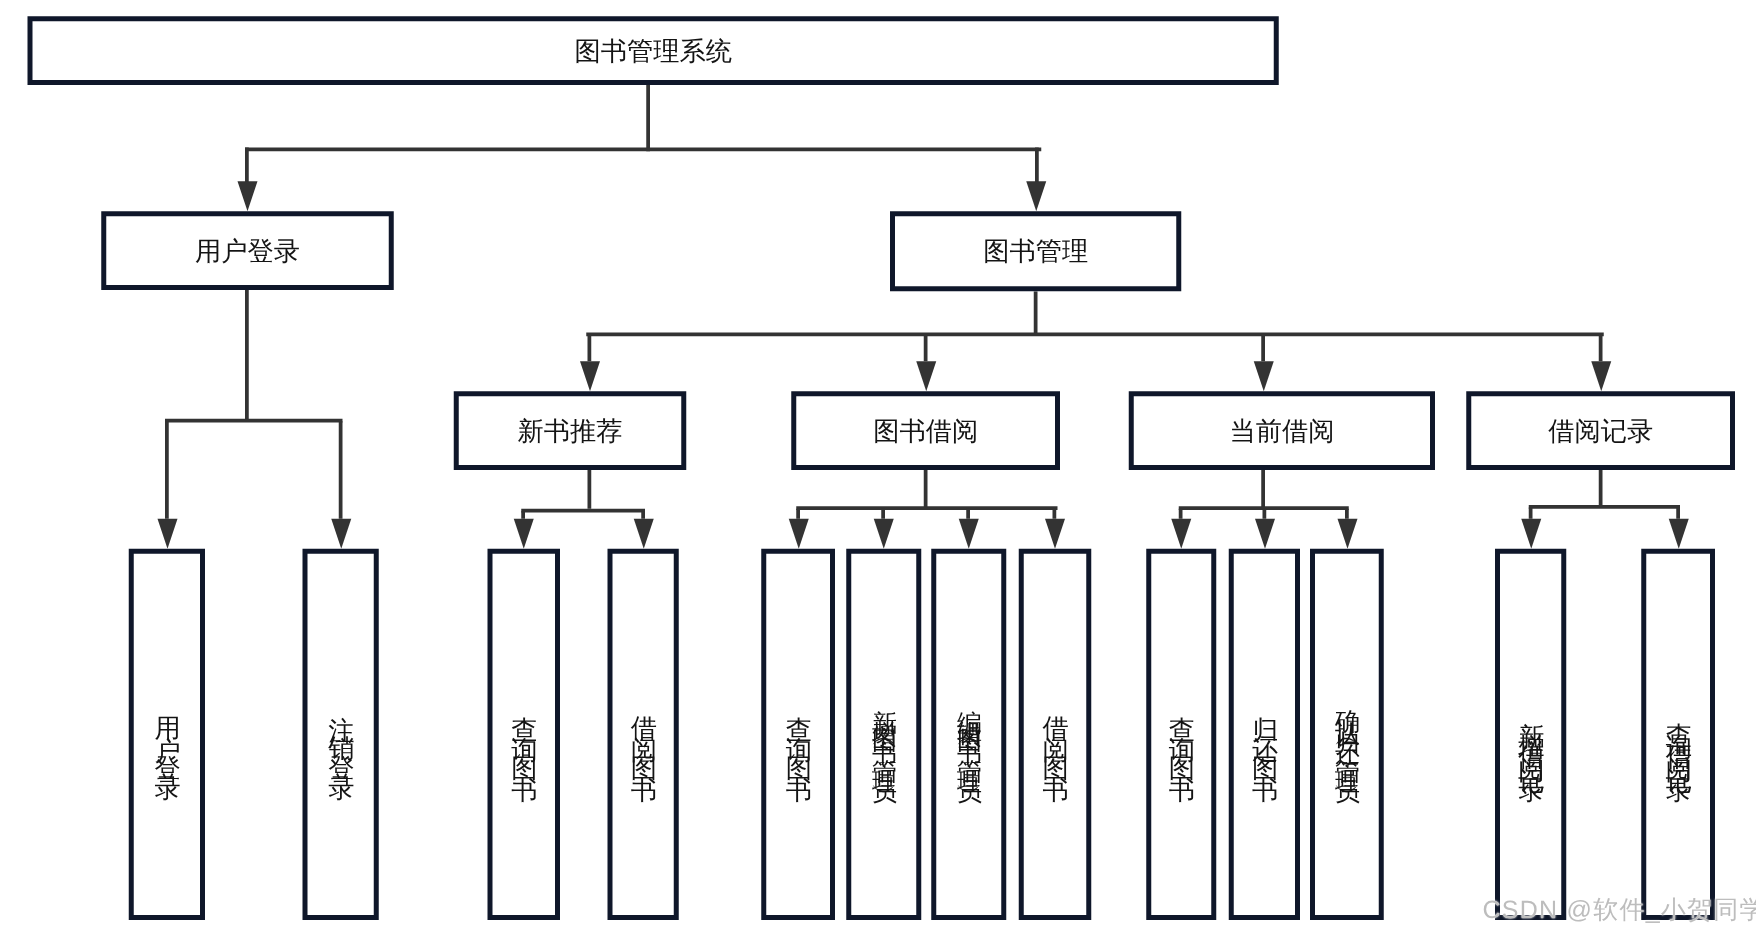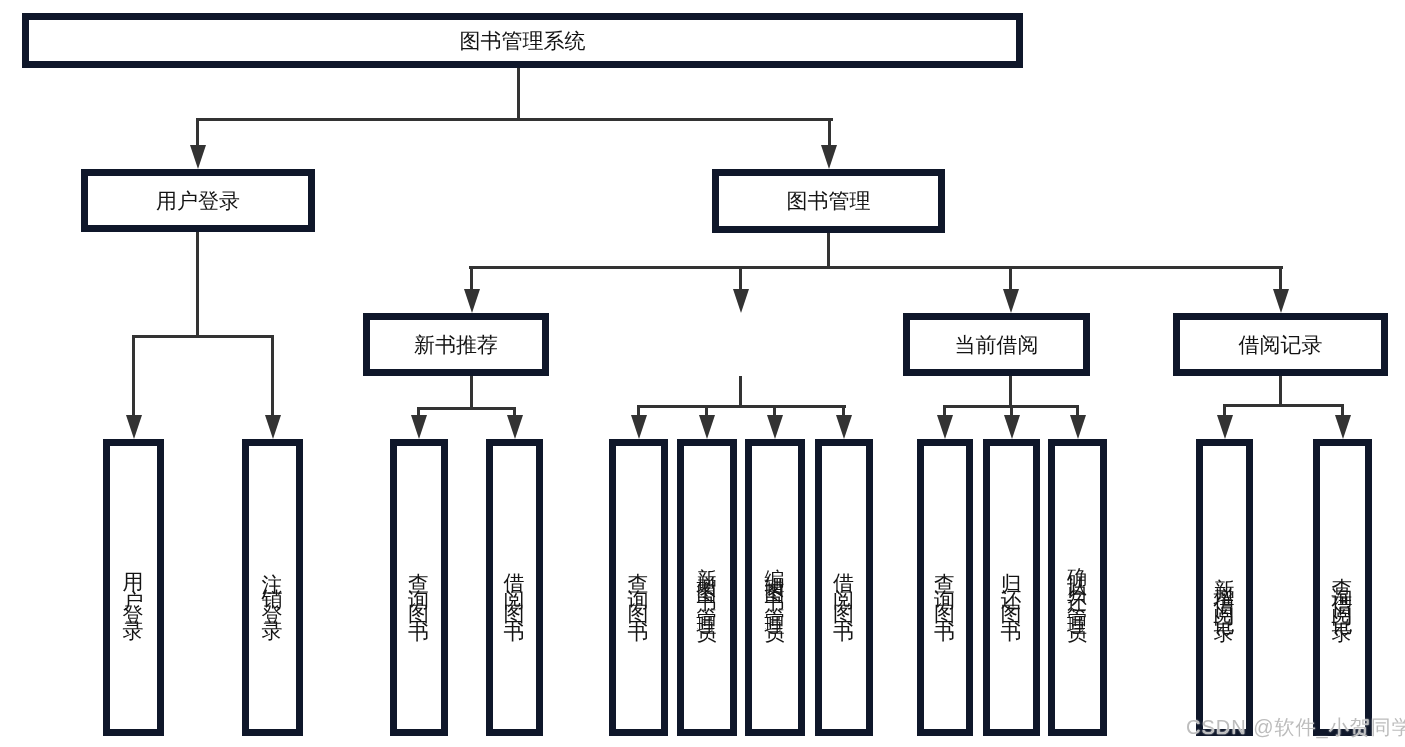--- a/index.html
+++ b/index.html
@@ -8,21 +8,21 @@
     width:1405px;height:747px;
     background:#ffffff;
     font-family:"Liberation Sans", sans-serif;
     color:#111;
     overflow:hidden;
   }
   .box{
     position:absolute;
     box-sizing:border-box;
     background:#ffffff;
-    border:7px solid #0f172a;
+    border:4px solid #0f172a;
     display:flex;
     align-items:center;
     justify-content:center;
     font-size:21px;
     color:#141414;
     z-index:2;
   }
   .box .lbl{white-space:nowrap;}
   .vtx{
     writing-mode:vertical-lr;
@@ -89,21 +89,24 @@
   <div class="ln" style="left:739px;top:268px;width:3px;height:21px"></div>
   <div class="arr" style="left:733px;top:289px"></div>
   <div class="ln" style="left:1009px;top:268px;width:3px;height:21px"></div>
   <div class="arr" style="left:1003px;top:289px"></div>
   <div class="ln" style="left:1279px;top:268px;width:3px;height:21px"></div>
   <div class="arr" style="left:1273px;top:289px"></div>
 
   <div class="box" style="left:363px;top:313px;width:186px;height:63px">
     <span class="lbl">新书推荐</span>
   </div>
-  <div class="box" style="left:903px;top:313px;width:187px;height:63px">
+  <div class="box" style="left:633px;top:313px;width:215px;height:63px">
+    <span class="lbl">图书借阅</span>
+  </div>
+  <div class="box" style="left:903px;top:313px;width:245px;height:63px">
     <span class="lbl">当前借阅</span>
   </div>
   <div class="box" style="left:1173px;top:313px;width:215px;height:63px">
     <span class="lbl">借阅记录</span>
   </div>
 
   <div class="ln" style="left:470px;top:376px;width:3px;height:31px"></div>
   <div class="ln" style="left:417px;top:407px;width:99px;height:3px"></div>
   <div class="ln" style="left:417px;top:409px;width:3px;height:6px"></div>
   <div class="arr" style="left:411px;top:415px"></div>

